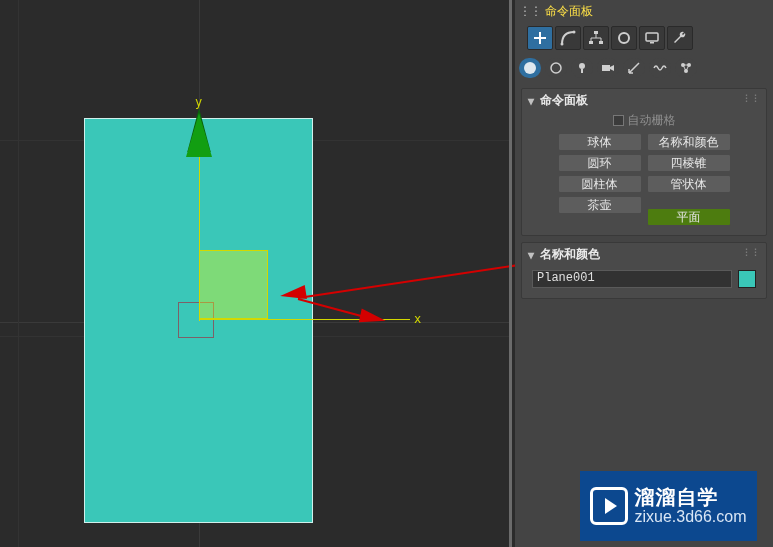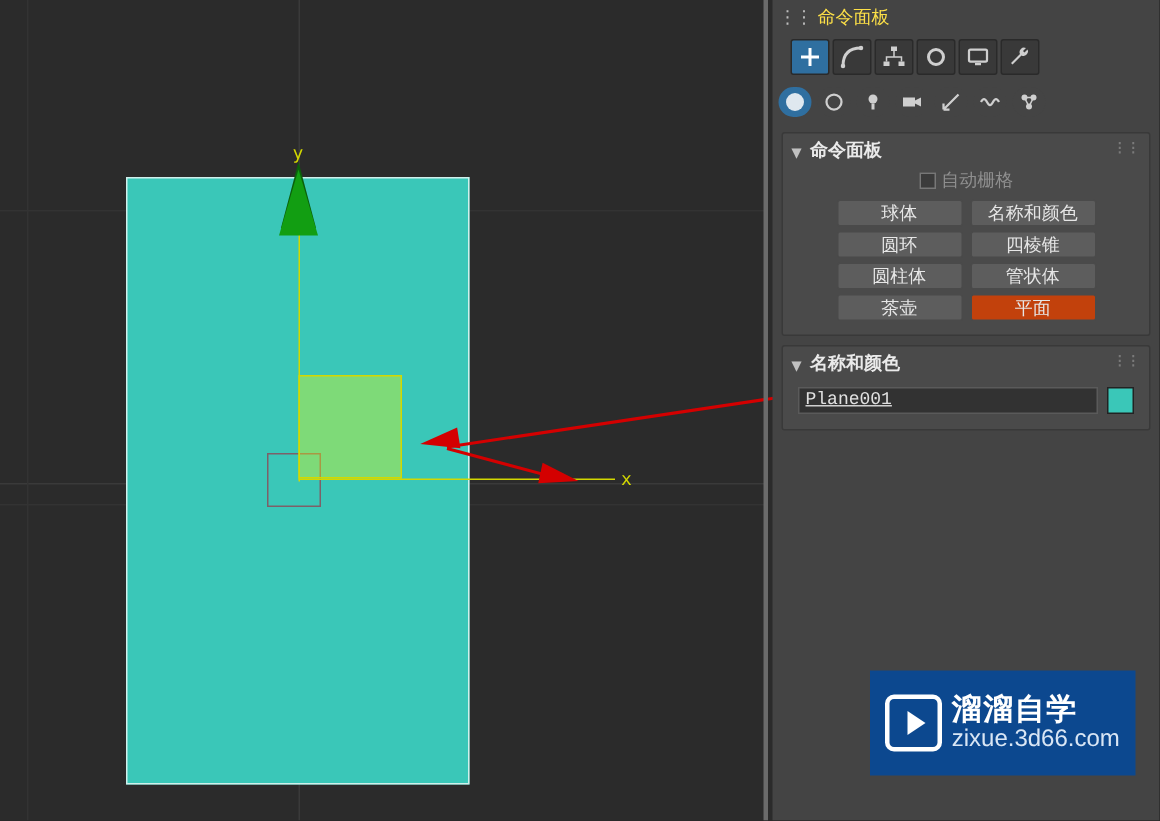--- a/index.html
+++ b/index.html
@@ -112,32 +112,32 @@
   }
   .auto-grid-row { display:flex; align-items:center; gap:4px; color:#8e8e8e; margin-bottom:4px; }
   .auto-grid-row .cb { width:11px; height:11px; border:1px solid #777; background:#3b3b3b; }
   .row2 { display:flex; gap:5px; margin-bottom:3px; }
   .prim-btn {
     width:84px; height:18px;
     background:#5d5d5d; border:1px solid #4a4a4a; border-radius:2px;
     display:flex; align-items:center; justify-content:center;
     color:#e6e6e6;
   }
-  .prim-btn.active { background:#c2410c; }
+  .prim-btn.active { background:#4d7c0f;margin-top:12px; }
   .prim-btn.wide { width:84px; }
-  .name-row { display:flex; gap:6px; padding:4px 10px; align-items:flex-start;text-decoration:underline; }
+  .name-row { display:flex; gap:6px; padding:4px 10px; align-items:flex-start; }
   .name-input {
     flex:1; height:18px; background:#323232; border:1px solid #5a5a5a;
     color:#e0e0e0; padding:0 4px; font-family: "Courier New", monospace;
   }
   .swatch { width:18px; height:18px; background:#3ac7b8; border:1px solid #222; }
 
   
   .watermark {
-    position:absolute; right:16px; bottom:30px; width:177px; height:70px;
+    position:absolute; right:16px; bottom:6px; width:177px; height:70px;
     background:#0c488f;
     display:flex; align-items:center; justify-content:center; gap:6px;
     padding:0 10px;
   }
   .wm-icon {
     width:38px; height:38px; border:3px solid #fff; border-radius:6px;
     display:flex; align-items:center; justify-content:center;
   }
   .wm-play { width:0;height:0; border-top:8px solid transparent; border-bottom:8px solid transparent; border-left:12px solid #fff; margin-left:3px;}
   .wm-txt { color:#fff; display:flex; flex-direction:column; line-height:1.1; }

